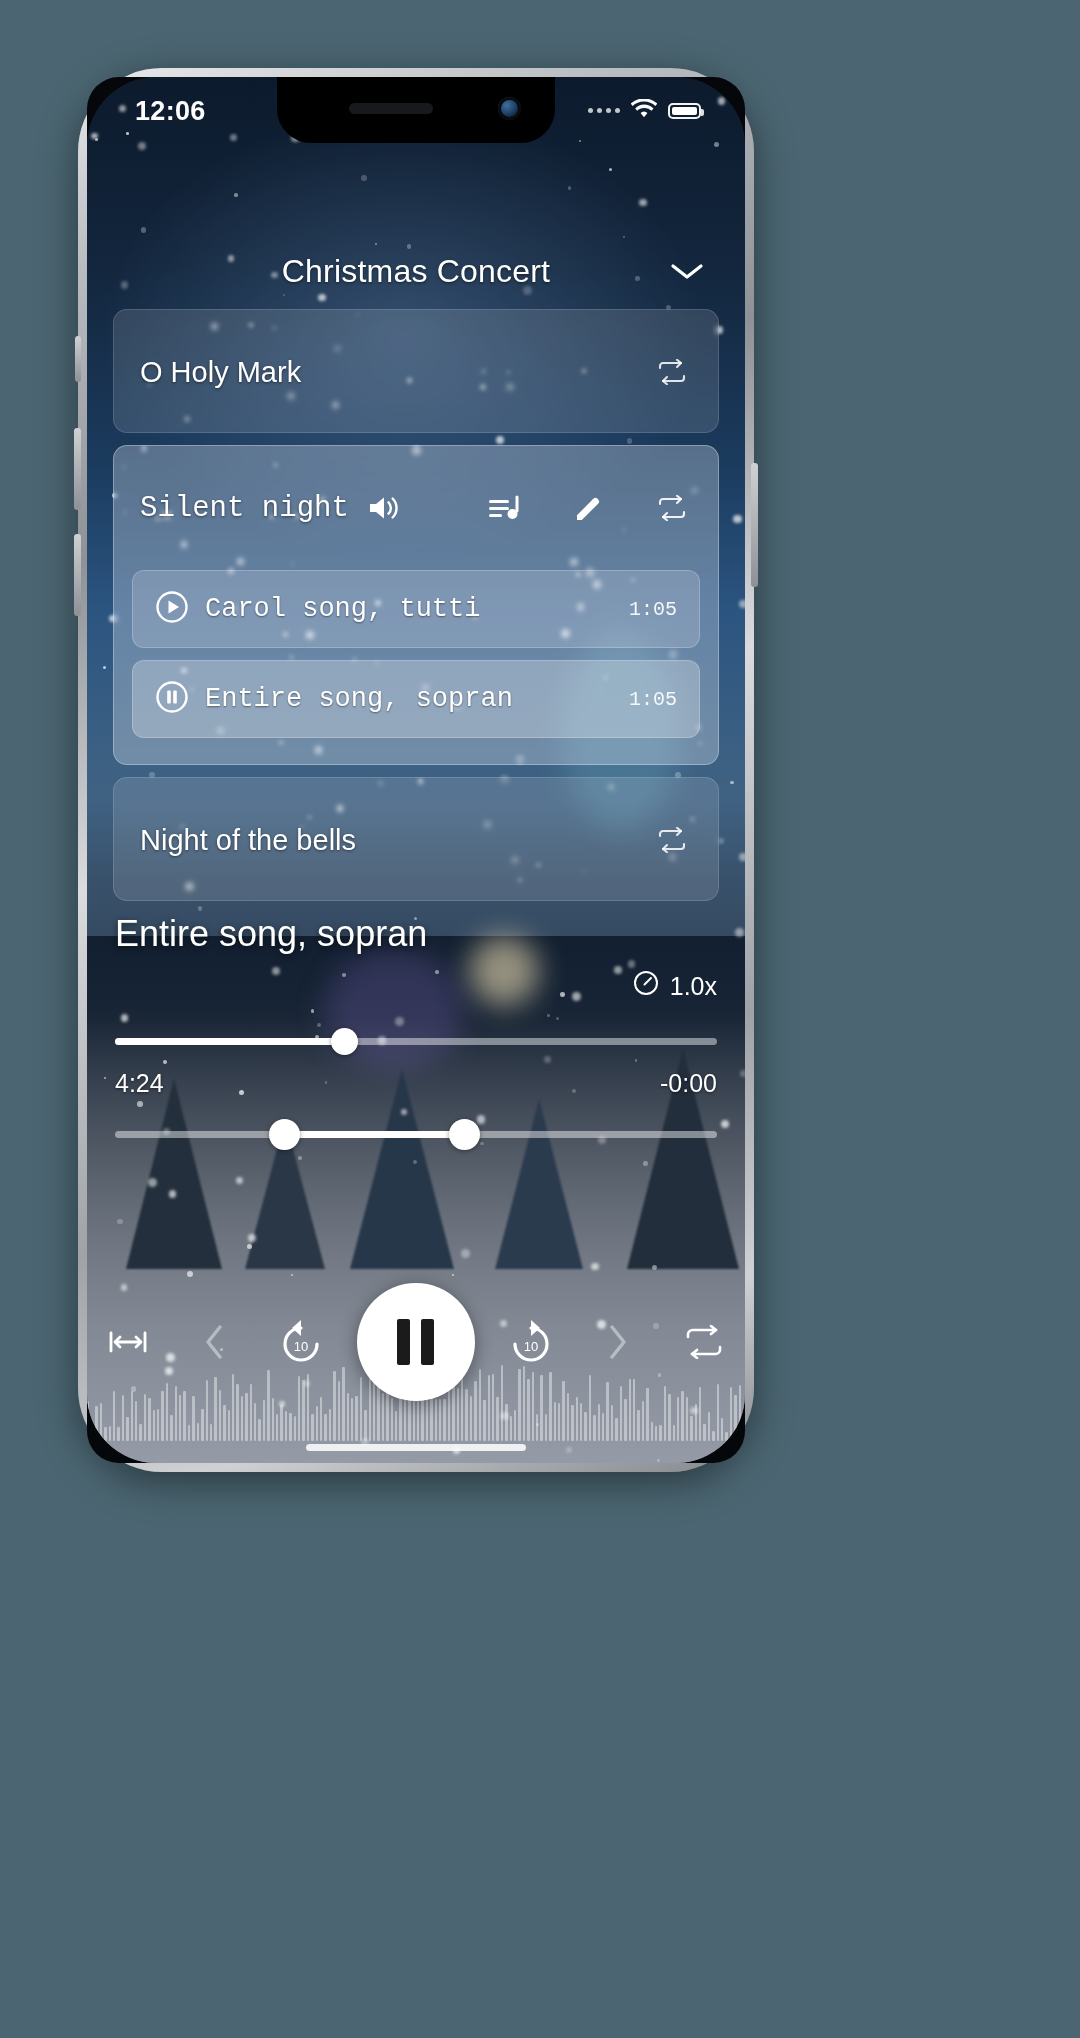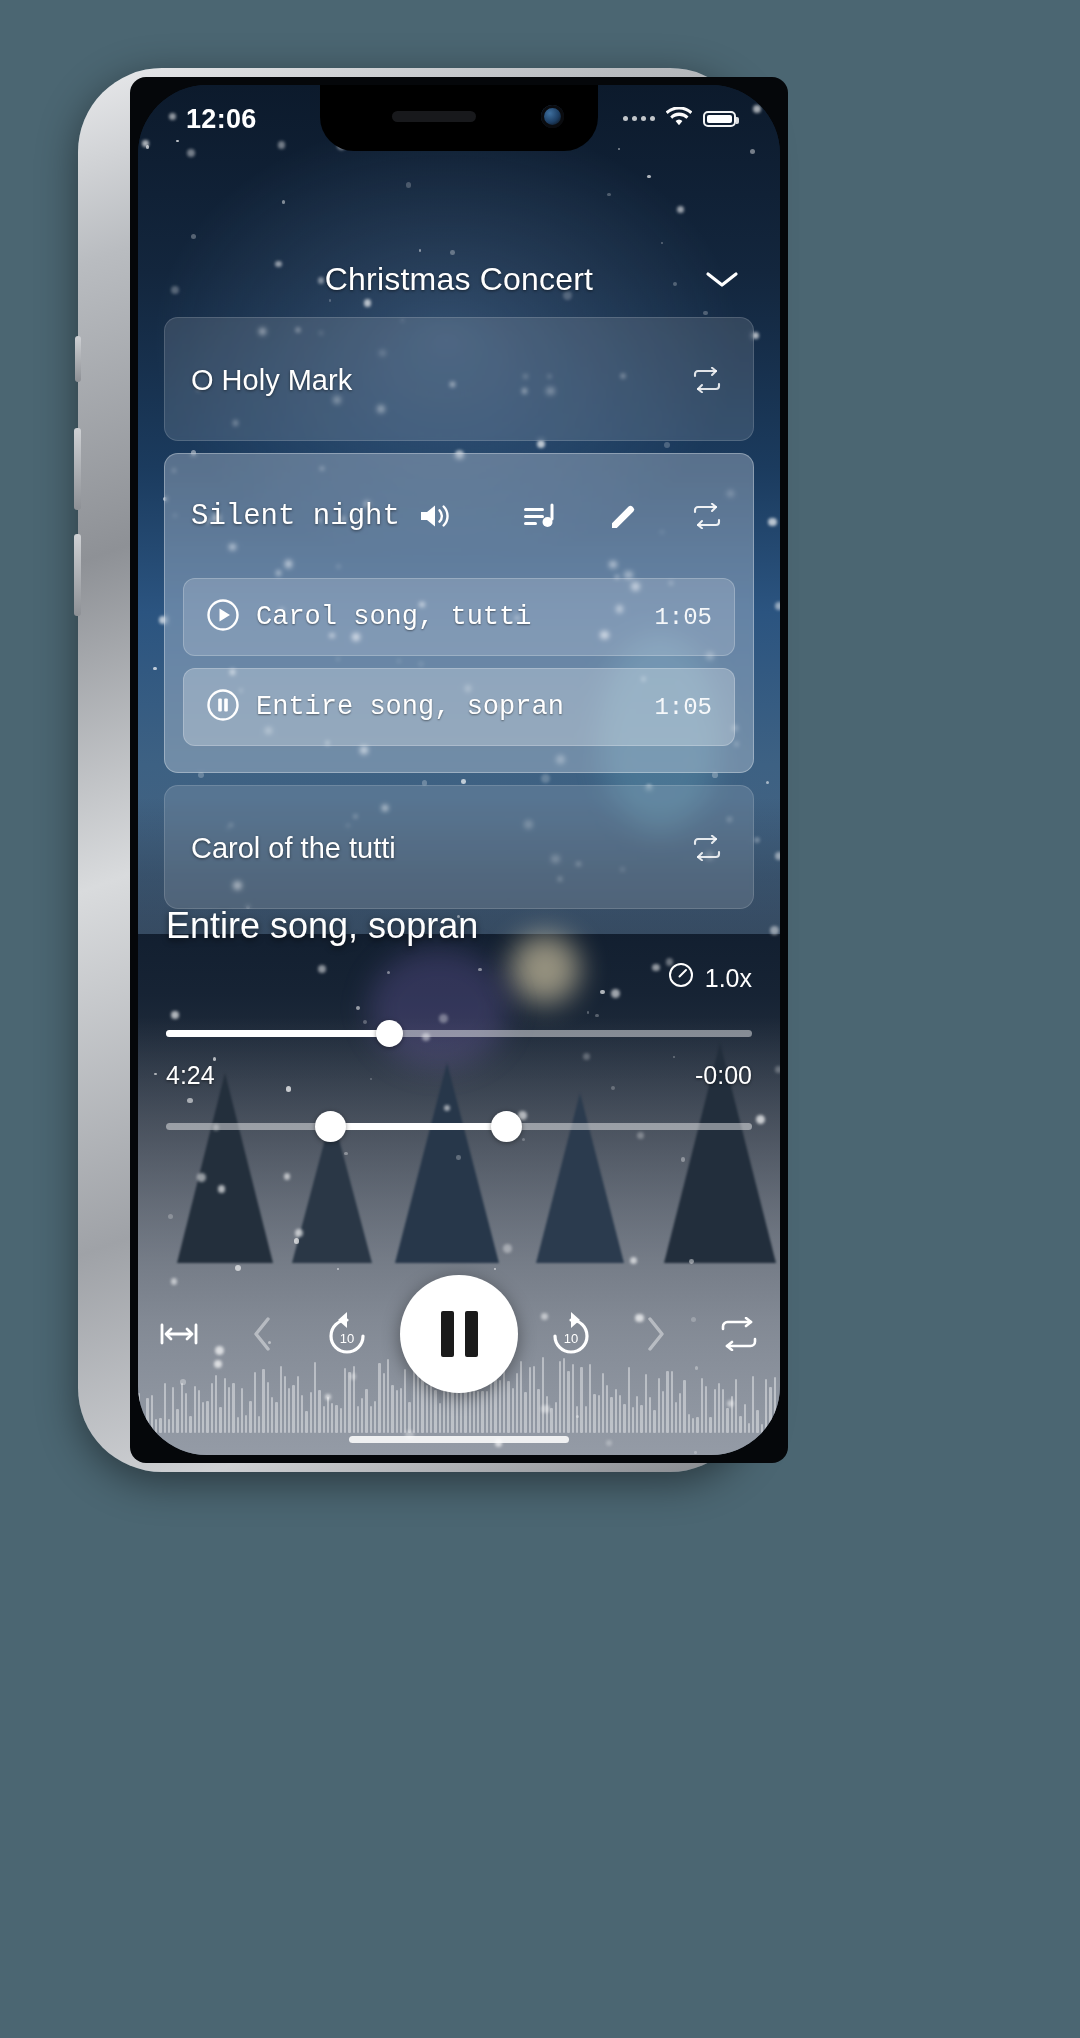--- a/index.html
+++ b/index.html
@@ -15,23 +15,21 @@
   .phone-shell {
     position: absolute; left: 78px; top: 68px;
     width: 676px; height: 1404px;
     border-radius: 84px;
     background: linear-gradient(160deg,#e9eaec 0%,#b9bcc0 12%,#8e9196 30%,#d9dbdd 50%,#9fa2a7 72%,#cfd1d4 88%,#83868b 100%);
     padding: 9px;
     box-shadow: 0 10px 40px rgba(0,0,0,.45);
   }
   .phone-bezel {
     position: relative; width: 100%; height: 100%;
-    border-radius: 16px; background: #05070a;
-    padding: 8px;
-    margin-left: 43px;
+    border-radius: 32px; background: #05070a;
   }
   .screen {
     position: relative; width: 100%; height: 100%;
     border-radius: 69px; overflow: hidden;
     background: #0d1b2d;
   }
 
   
   .btn-side { position: absolute; background: linear-gradient(180deg,#cfd1d4,#8d9095); border-radius: 3px; }
   .btn-mute  { left: -3px; top: 268px; width: 6px; height: 46px; }
@@ -128,21 +126,21 @@
   .spk-icon { margin-left: 18px; display:flex; align-items:center; }
 
   .track-row {
     margin: 0 18px 12px 18px; height: 78px; border-radius: 12px;
     display:flex; align-items:center; padding: 0 22px;
     background: rgba(255,255,255,.17);
     border: 1px solid rgba(255,255,255,.22);
   }
   .track-row.active { background: rgba(255,255,255,.26); }
   .track-label { font-size: 27px; margin-left: 16px; text-shadow: 0 1px 2px rgba(0,0,0,.45); }
-  .track-dur { margin-left:auto; font-size: 24px; color: rgba(255,255,255,.92); }
+  .track-dur { margin-left:auto; font-size: 20px; color: rgba(255,255,255,.92); }
 
   
   .player { position:absolute; left: 0; right: 0; bottom: 0; height: 560px; padding: 0 28px; }
   .np-title { font-size: 36px; font-weight: 400; margin-top: 10px; text-shadow: 0 2px 6px rgba(0,0,0,.6); }
   .np-sub-row { display:flex; align-items:center; margin-top: 14px; }
   .np-sub { font-size: 25px; color: rgba(232,236,242,.88); text-shadow: 0 1px 4px rgba(0,0,0,.6); }
   .speed { margin-left:auto; display:flex; align-items:center; gap: 10px; font-size: 25px; }
 
   .seek-wrap { margin-top: 26px; position:relative; height: 26px; }
   .seek-track { position:absolute; left: 0; right: 0; top: 9px; height: 7px; border-radius: 4px; background: rgba(255,255,255,.45); }
@@ -502,21 +500,21 @@
                     <rect x="18.2" y="10.5" width="3.6" height="13" rx="1" fill="#fff"></rect>
                   </svg>
                 </span>
                 <span class="track-label">Entire song, sopran</span>
                 <span class="track-dur">1:05</span>
               </div>
             </div>
 
             <div class="song-card collapsed">
               <div class="song-head">
-                <span class="song-title">Carol of the tutti</span>
+                <span class="song-title">Night of the bells</span>
                 <div class="song-head-icons">
                   <span class="icon-btn">
                     <svg width="32" height="26" viewBox="0 0 32 26" fill="none" stroke="rgba(255,255,255,.85)" stroke-width="2.1" stroke-linecap="round" stroke-linejoin="round">
                       <path d="M4 9V7a3 3 0 0 1 3-3h18l-4-3.2M28 17v2a3 3 0 0 1-3 3H7l4 3.2"></path>
                       <path d="M25 4l-4 4M7 22l4-4"></path>
                     </svg>
                   </span>
                 </div>
               </div>
             </div>

